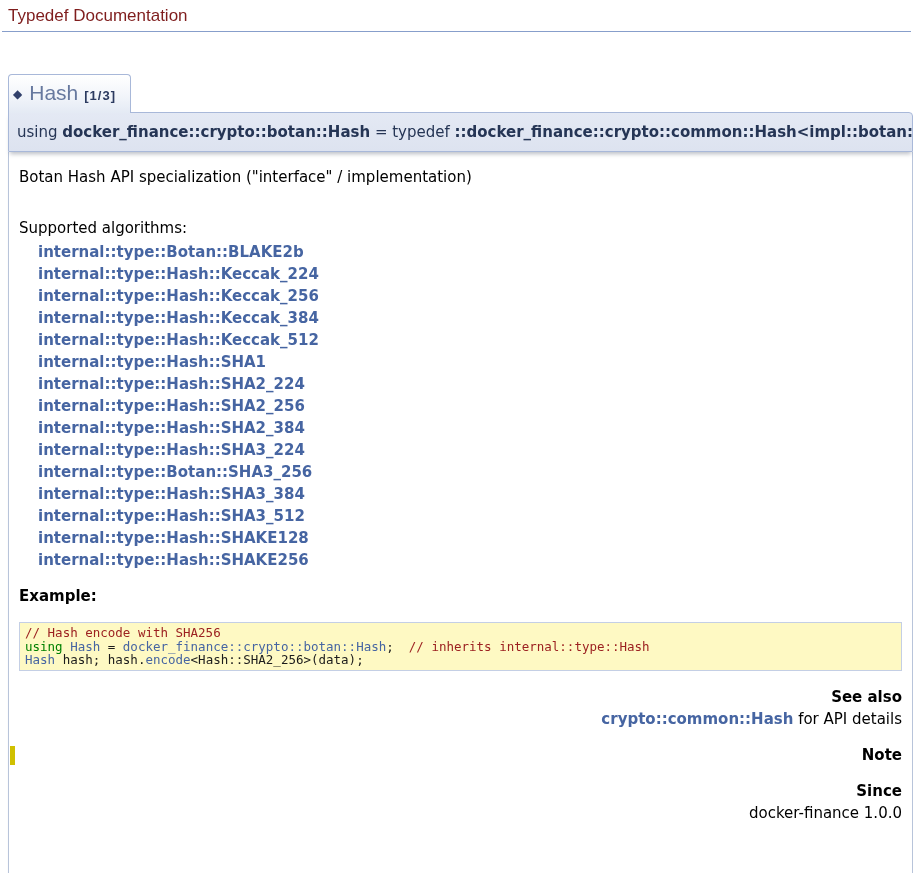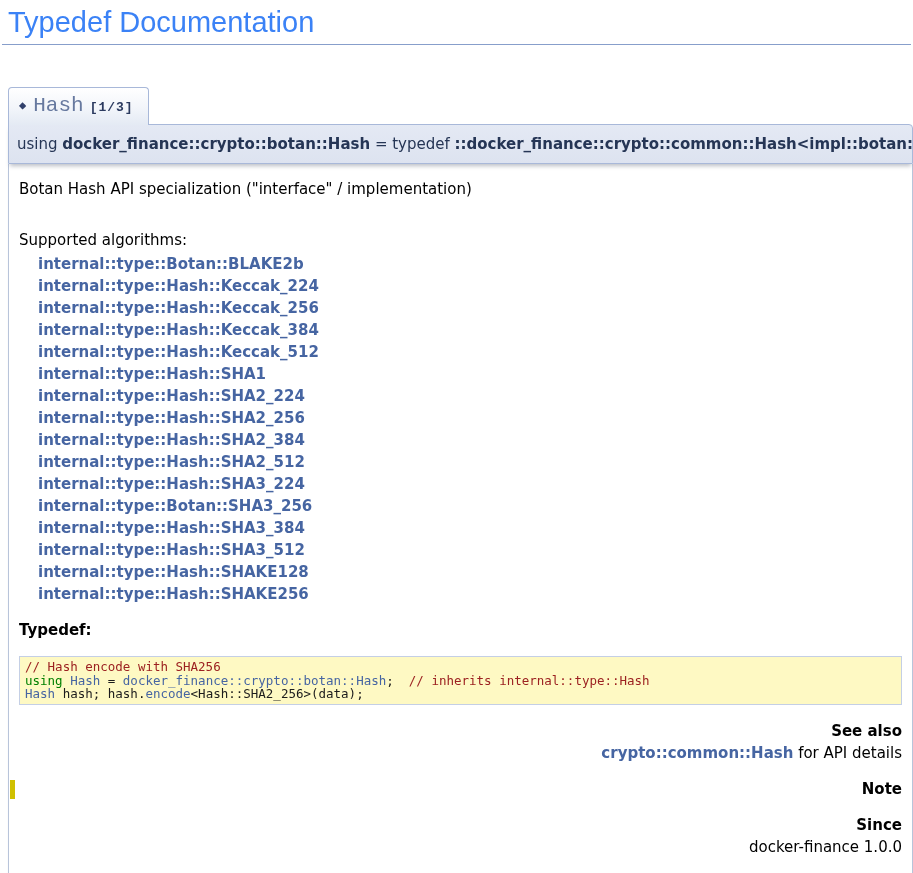--- a/index.html
+++ b/index.html
@@ -4,37 +4,37 @@
 <style>
   * { box-sizing: border-box; margin: 0; padding: 0; }
   html, body { width: 913px; height: 873px; overflow: hidden; background: #ffffff; }
   body { font-family: "DejaVu Sans", sans-serif; font-size: 15px; color: #000000; }
 
   
   .groupheader {
     margin: 0 2px 0 2px;
     padding: 6px 0 5px 6px;
     font-family: "Liberation Sans", sans-serif;
-    font-size: 29px;
+    font-size: 17px;
     font-weight: 500;
-    color: #3b82f6;
+    color: #7f1d1d;
     border-bottom: 1px solid #879ECB;
   }
 
   
   .memitem { margin-left: 8px; width: calc(100% - 8px); margin-top: 41px; }
 
   .memtitle {
     display: inline-block;
-    padding: 5px 14px 5px 10px;
+    padding: 5px 14px 5px 4px;
     border: 1px solid #A8B8D9;
     border-bottom: none;
     border-radius: 4px 4px 0 0;
     background: linear-gradient(to bottom, #FFFFFF 0%, #F2F5FA 55%, #E4EAF4 100%);
-    font-family: Liberation Mono, monospace;
+    font-family: Liberation Sans, sans-serif;
     line-height: 25px;
     position: relative;
     top: 1px;
     z-index: 2;
   }
   .permalink { color: #31406B; font-size: 12px; margin-right: 7px; vertical-align: 2px; text-decoration: none; cursor: pointer; }
   .memtitle-name { font-size: 21px; font-weight: 400; color: #67799F; }
   .overload { font-size: 13px; font-weight: 700; color: #2B3A5F; margin-left: 6px; letter-spacing: 1px; }
 
   .memproto {
@@ -121,30 +121,29 @@
     <div class="algo-list">
         <div class="algo-line"><a class="el-link">internal::type::Botan::BLAKE2b</a></div>
         <div class="algo-line"><a class="el-link">internal::type::Hash::Keccak_224</a></div>
         <div class="algo-line"><a class="el-link">internal::type::Hash::Keccak_256</a></div>
         <div class="algo-line"><a class="el-link">internal::type::Hash::Keccak_384</a></div>
         <div class="algo-line"><a class="el-link">internal::type::Hash::Keccak_512</a></div>
         <div class="algo-line"><a class="el-link">internal::type::Hash::SHA1</a></div>
         <div class="algo-line"><a class="el-link">internal::type::Hash::SHA2_224</a></div>
         <div class="algo-line"><a class="el-link">internal::type::Hash::SHA2_256</a></div>
         <div class="algo-line"><a class="el-link">internal::type::Hash::SHA2_384</a></div>
-        <div class="algo-line"><a class="el-link">internal::type::Hash::SHA2_512</a></div>
         <div class="algo-line"><a class="el-link">internal::type::Hash::SHA3_224</a></div>
         <div class="algo-line"><a class="el-link">internal::type::Botan::SHA3_256</a></div>
         <div class="algo-line"><a class="el-link">internal::type::Hash::SHA3_384</a></div>
         <div class="algo-line"><a class="el-link">internal::type::Hash::SHA3_512</a></div>
         <div class="algo-line"><a class="el-link">internal::type::Hash::SHAKE128</a></div>
         <div class="algo-line"><a class="el-link">internal::type::Hash::SHAKE256</a></div>
       </div>
 
-    <p class="example-label">Typedef:</p>
+    <p class="example-label">Example:</p>
 
     <div class="fragment"><div><span class="code-comment">// Hash encode with SHA256</span></div><div><span class="code-keyword">using </span><span class="code-link">Hash</span><span class="code-plain"> = </span><span class="code-link">docker_finance::crypto::botan::Hash</span><span class="code-plain">;  </span><span class="code-comment">// inherits internal::type::Hash</span></div><div><span class="code-link">Hash</span><span class="code-plain"> hash; hash.</span><span class="code-link">encode</span><span class="code-plain">&lt;Hash::SHA2_256&gt;(data);</span></div></div>
 
     <dl class="section">
       <dt>See also</dt>
       <dd><a class="seealso-link">crypto::common::Hash</a><span> for API details</span></dd>
     </dl>
 
     <dl class="section note">
       <dt>Note</dt>

